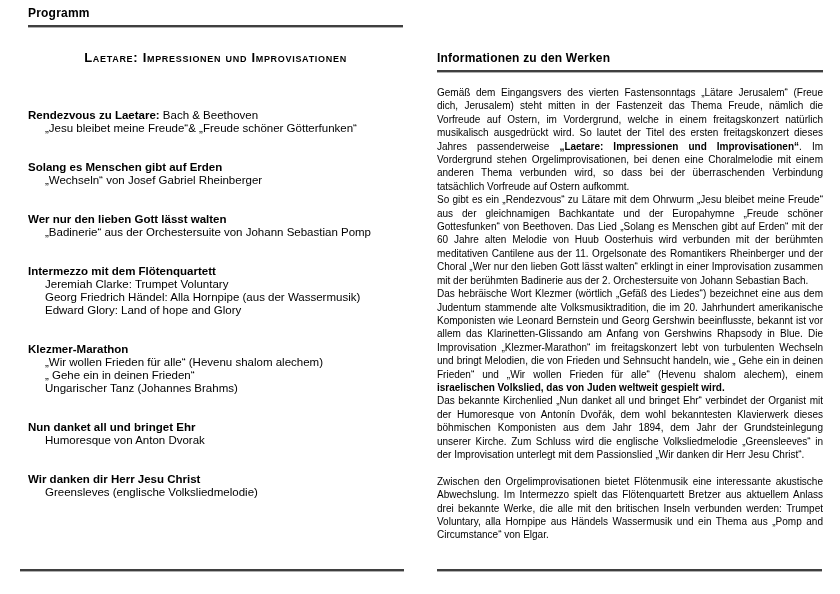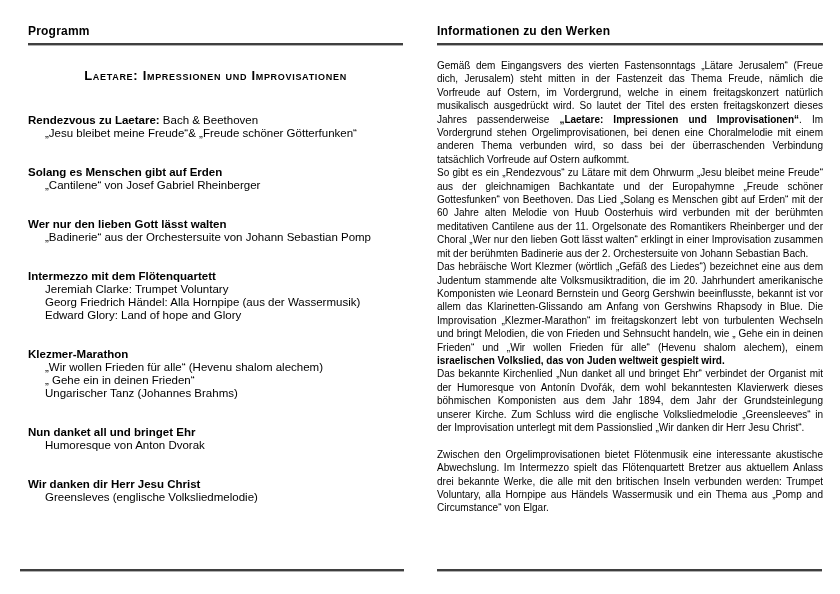--- a/index.html
+++ b/index.html
@@ -13,24 +13,24 @@
   }
   .sheet {
     position: relative;
     width: 840px;
     height: 594px;
     overflow: hidden;
     background: #fff;
   }
   .col {
     position: absolute;
-    top: 24px;
+    top: 6px;
   }
   .col-left  { left: 28px;  width: 375px; }
-  .col-right { left: 437px; width: 386px; }
+  .col-right { left: 437px; width: 386px; margin-top: 45px; }
 
   .col-header {
     font-size: 12px;
     font-weight: bold;
     padding-bottom: 5px;
     letter-spacing: 0.2px;
   }
   .hrule {
     height: 2px;
     background: #3f3f3f;
@@ -39,21 +39,21 @@
 
   
   .page-title {
     margin-top: 22px;
     text-align: center;
     font-weight: bold;
     font-size: 13px;
     letter-spacing: 0.7px;
     font-variant: small-caps;
   }
-  .entries { margin-top: 31px; }
+  .entries { margin-top: 44px; }
   .entry { margin-bottom: 26px; font-size: 11.5px; line-height: 13px; }
   .entry-title { font-weight: bold; }
   .entry-title .suffix { font-weight: normal; }
   .entry-sub { padding-left: 17px; font-weight: normal; }
 
   
   .info-body { margin-top: 13px; }
   .para {
     margin: 0;
     font-size: 10px;
@@ -84,21 +84,21 @@
     <div class="col-header">Programm</div>
     <div class="hrule"></div>
     <div class="page-title">Laetare: Impressionen und Improvisationen</div>
     <div class="entries" id="program-entries">
         <div class="entry">
           <div class="entry-title"><span>Rendezvous zu Laetare:</span><span class="suffix"> Bach &amp; Beethoven</span></div>
           <div class="entry-sub">„Jesu bleibet meine Freude“&amp; „Freude schöner Götterfunken“</div>
         </div>
         <div class="entry">
           <div class="entry-title"><span>Solang es Menschen gibt auf Erden</span></div>
-          <div class="entry-sub">„Cantilene“ von Josef Gabriel Rheinberger</div>
+          <div class="entry-sub">„Wechseln“ von Josef Gabriel Rheinberger</div>
         </div>
         <div class="entry">
           <div class="entry-title"><span>Wer nur den lieben Gott lässt walten</span></div>
           <div class="entry-sub">„Badinerie“ aus der Orchestersuite von Johann Sebastian Pomp</div>
         </div>
         <div class="entry">
           <div class="entry-title"><span>Intermezzo mit dem Flötenquartett</span></div>
           <div class="entry-sub">Jeremiah Clarke: Trumpet Voluntary</div>
           <div class="entry-sub">Georg Friedrich Händel: Alla Hornpipe (aus der Wassermusik)</div>
           <div class="entry-sub">Edward Glory: Land of hope and Glory</div>

